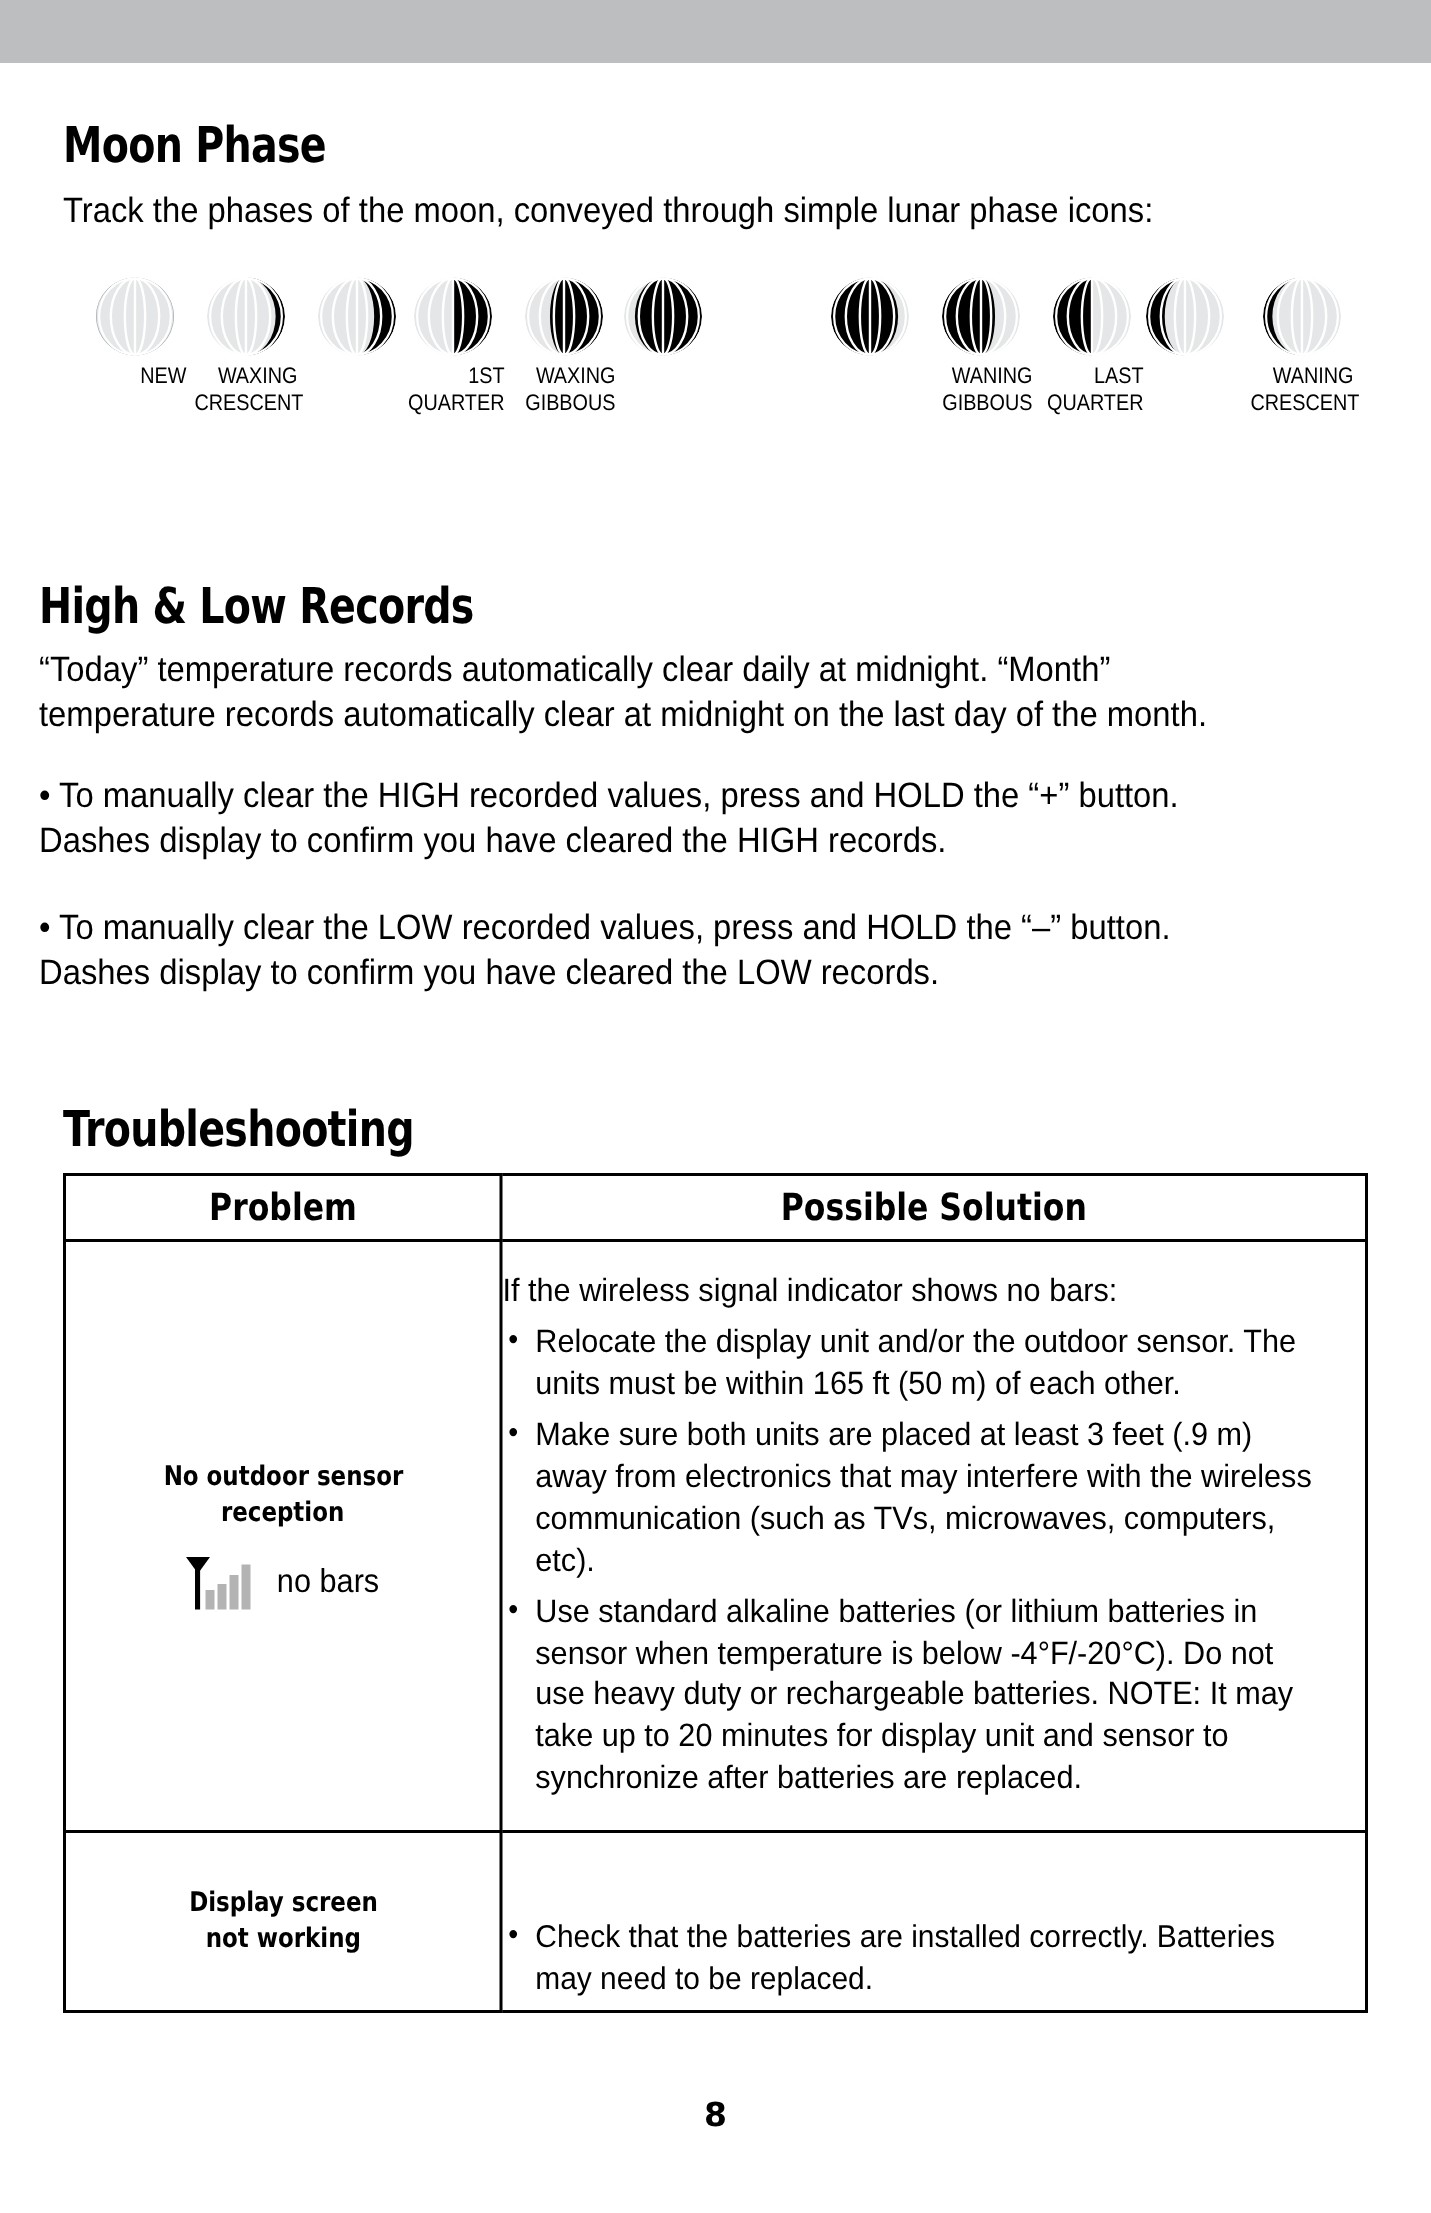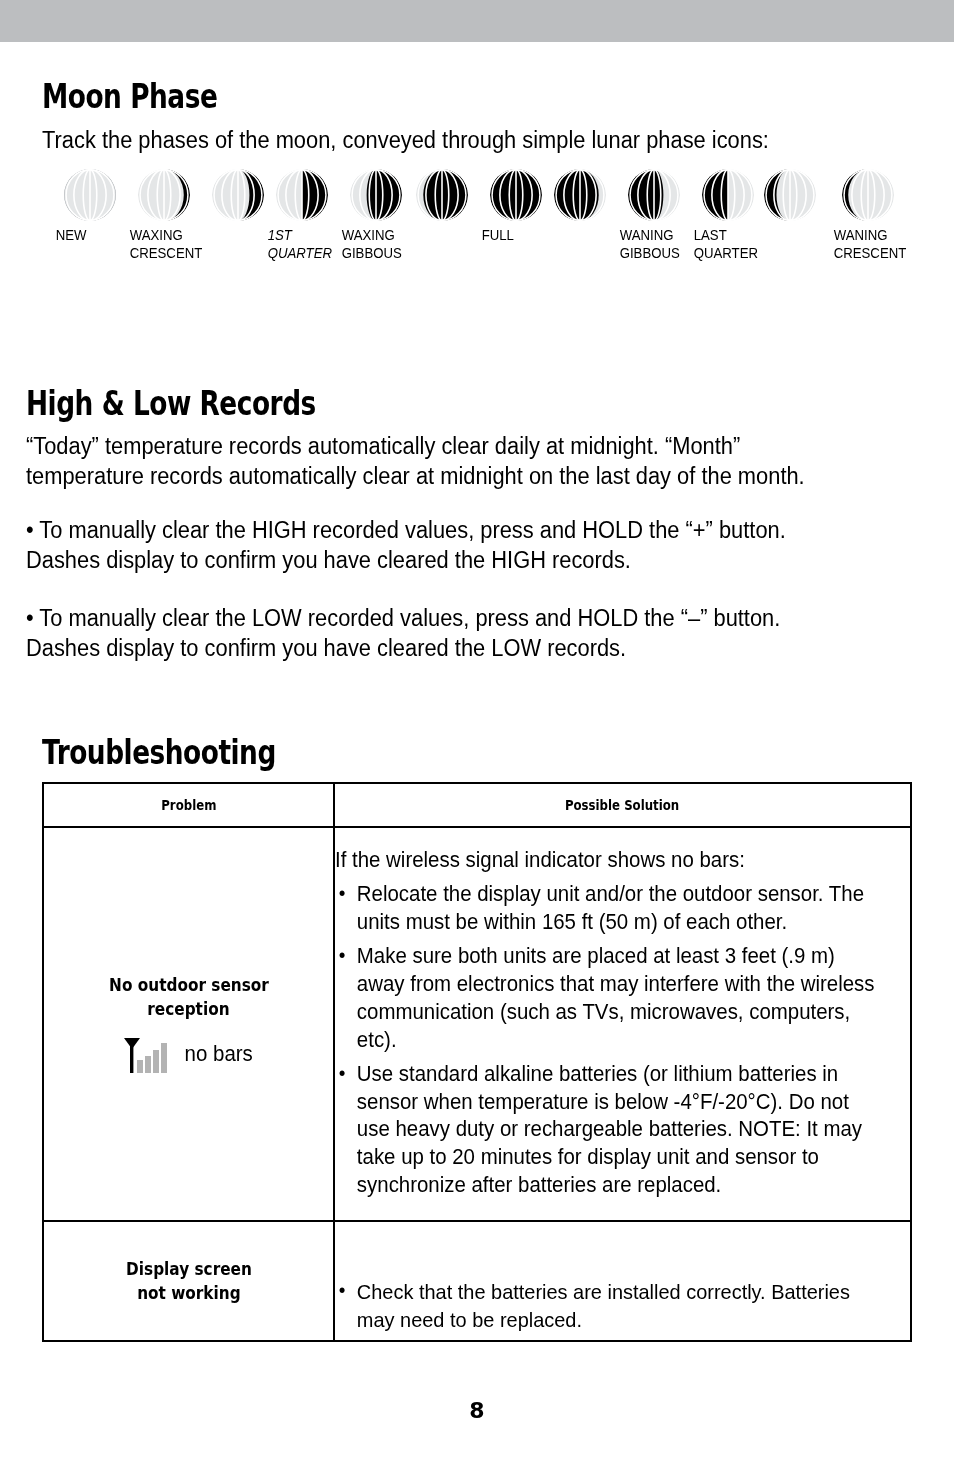--- a/index.html
+++ b/index.html
@@ -56,23 +56,23 @@
   #moon-intro { margin-top: 10px; }
 
   #moon-row {
     position: relative;
     margin-top: 14px;
     height: 112px;
     width: 880px;
   }
   .moon-item {
     position: absolute;
-    top: 0;
+    top: 16px;
     width: 78px;
-    text-align: left;
+    text-align: right;
   }
   .moon-disc {
     width: 52px;
     height: 52px;
     margin: 0 auto;
     position: relative;
   }
   .moon-disc svg { display: block; }
   .moon-label {
     margin-top: 5px;
@@ -103,21 +103,21 @@
     vertical-align: middle;
     padding: 0;
   }
   col.c-prob { width: 291px; }
   col.c-sol  { width: 577px; }
 
   th.ts-head {
     height: 42px;
     font-family: "DejaVu Sans", sans-serif;
     font-weight: bold;
-    font-size: 14px;
+    font-size: 25px;
     text-align: center;
   }
   th.ts-head span { display: inline-block; transform: scaleX(0.84); }
 
   td.prob-cell {
     text-align: center;
     padding: 10px 8px;
   }
   .prob-title {
     font-family: "DejaVu Sans", sans-serif;
@@ -253,21 +253,21 @@
                 <path d="M 26 0 A 26 26 0 0 1 26 52 A 11.439999999999998 26 0 0 0 26 0 Z" fill="#000000"></path>
                 <ellipse cx="26" cy="26" rx="23.92" ry="25.61" fill="none" stroke="#ffffff" stroke-width="1.5"></ellipse>
                 <ellipse cx="26" cy="26" rx="16.12" ry="25.61" fill="none" stroke="#ffffff" stroke-width="1.6"></ellipse>
                 <ellipse cx="26" cy="26" rx="6.76" ry="25.61" fill="none" stroke="#ffffff" stroke-width="1.6"></ellipse>
                 <line x1="26" y1="0" x2="26" y2="52" stroke="#ffffff" stroke-width="1.6"></line>
               </g>
             </svg>
           </div>
           <div class="moon-label"></div>
         </div>
-        <div class="moon-item" style="left: 221px; font-style: italic;">
+        <div class="moon-item" style="left: 221px;">
           <div class="moon-disc">
             <svg width="52" height="52" viewBox="0 0 52 52">
               <defs>
                 <clipPath id="mclip3">
                   <circle cx="26" cy="26" r="26"></circle>
                 </clipPath>
               </defs>
               <g clip-path="url(#mclip3)">
                 <circle cx="26" cy="26" r="26" fill="#e4e6e7"></circle>
                 <path d="M 26 0 A 26 26 0 0 1 26 52 A 0 26 0 0 0 26 0 Z" fill="#000000"></path>
@@ -314,39 +314,20 @@
                 <circle cx="26" cy="26" r="26" fill="#e4e6e7"></circle>
                 <path d="M 26 0 A 26 26 0 0 1 26 52 A 18.72 26 0 0 1 26 0 Z" fill="#000000"></path>
                 <ellipse cx="26" cy="26" rx="23.92" ry="25.61" fill="none" stroke="#ffffff" stroke-width="1.5"></ellipse>
                 <ellipse cx="26" cy="26" rx="16.12" ry="25.61" fill="none" stroke="#ffffff" stroke-width="1.6"></ellipse>
                 <ellipse cx="26" cy="26" rx="6.76" ry="25.61" fill="none" stroke="#ffffff" stroke-width="1.6"></ellipse>
                 <line x1="26" y1="0" x2="26" y2="52" stroke="#ffffff" stroke-width="1.6"></line>
               </g>
             </svg>
           </div>
           <div class="moon-label"></div>
-        </div>
-        <div class="moon-item" style="left: 435px;">
-          <div class="moon-disc">
-            <svg width="52" height="52" viewBox="0 0 52 52">
-              <defs>
-                <clipPath id="mclip6">
-                  <circle cx="26" cy="26" r="26"></circle>
-                </clipPath>
-              </defs>
-              <g clip-path="url(#mclip6)">
-                <circle cx="26" cy="26" r="26" fill="#000000"></circle>
-                <ellipse cx="26" cy="26" rx="23.92" ry="25.61" fill="none" stroke="#ffffff" stroke-width="1.5"></ellipse>
-                <ellipse cx="26" cy="26" rx="16.12" ry="25.61" fill="none" stroke="#ffffff" stroke-width="1.6"></ellipse>
-                <ellipse cx="26" cy="26" rx="6.76" ry="25.61" fill="none" stroke="#ffffff" stroke-width="1.6"></ellipse>
-                <line x1="26" y1="0" x2="26" y2="52" stroke="#ffffff" stroke-width="1.6"></line>
-              </g>
-            </svg>
-          </div>
-          <div class="moon-label">FULL</div>
         </div>
         <div class="moon-item" style="left: 499px;">
           <div class="moon-disc">
             <svg width="52" height="52" viewBox="0 0 52 52">
               <defs>
                 <clipPath id="mclip7">
                   <circle cx="26" cy="26" r="26"></circle>
                 </clipPath>
               </defs>
               <g clip-path="url(#mclip7)">

